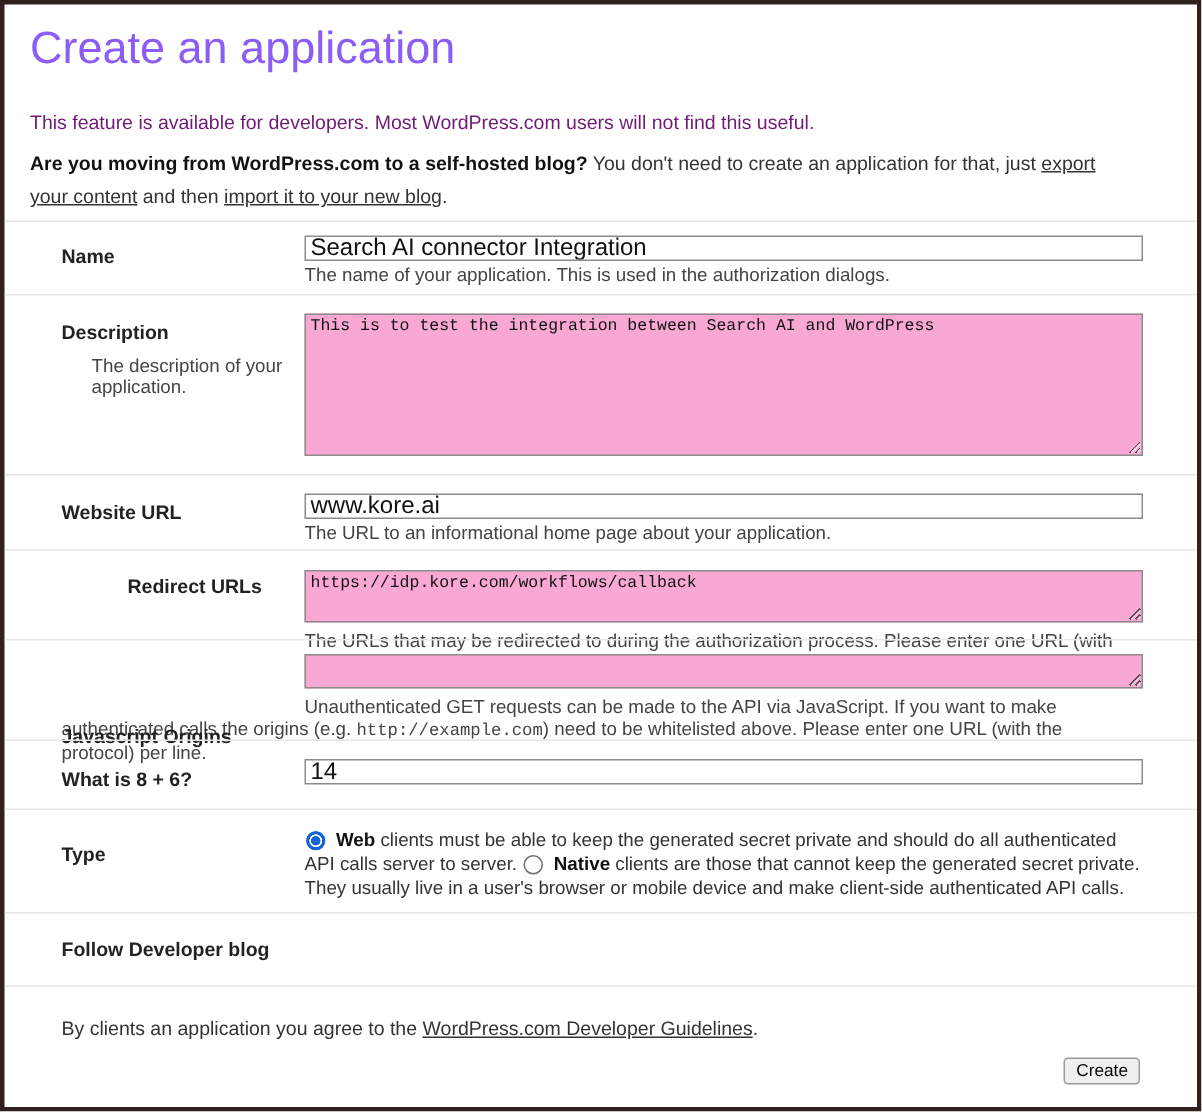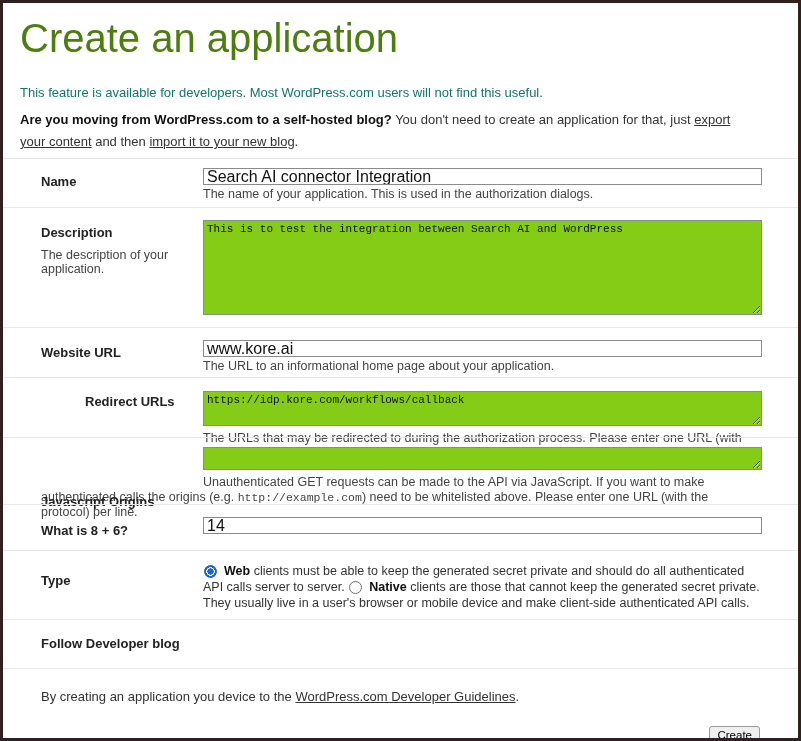--- a/index.html
+++ b/index.html
@@ -11,57 +11,57 @@
     border:3px solid #30211f;
     background:#fff;
     overflow:hidden;
     position:relative;
   }
 
   a { color:#333; text-decoration:underline; cursor:pointer; }
 
   h1.page-title {
     margin:0; padding:13px 17px 0;
-    font-size:40px; font-weight:400; color:#4d7c0f;
+    font-size:30px; font-weight:400; color:#8b5cf6;
     letter-spacing:0;
   }
 
-  .intro { margin:24px 17px 0; color:#0f766e; }
+  .intro { margin:24px 17px 0; color:#701a75; }
   .moving { margin:9px 42px 3px 17px; line-height:22px; color:#333; }
   .moving strong { color:#111; }
 
   .form { margin-top:5px; }
 
   .row {
     position:relative;
     border-top:1px solid #e8e8e8;
   }
   .row:last-child { border-bottom:1px solid #e8e8e8; }
 
   .row-label {
     position:absolute; left:38px; width:152px;
     font-weight:bold; color:#222; font-size:13px;
   }
-  .row-sublabel { font-weight:normal; color:#444; margin-top:8px; font-size:12.5px; }
+  .row-sublabel { font-weight:normal; color:#444; margin-top:8px; font-size:12.5px;margin-left:20px; }
 
   .row-content { margin-left:200px; margin-right:36px; }
 
   .help { color:#444; font-size:12.5px; margin:2px 0 0; }
 
   input[type=text] {
     width:100%; height:17px;
     border:1px solid #8b8b8b; border-radius:0;
     font-family:"Liberation Sans", sans-serif; font-size:16px;
     padding:1px 3px; color:#111; background:#fff;
   }
   textarea {
     width:100%;
     border:1px solid #8b8b8b; border-radius:0;
     font-family:"Liberation Mono", monospace; font-size:11px;
-    padding:2px 3px; color:#111; background:#84cc16;
+    padding:2px 3px; color:#111; background:#f9a8d4;
     resize:both;
   }
 
   
   .row-name      { height:49px; }
   .row-name .row-label { top:15px; }
   .row-name .row-content { padding-top:9px; }
 
   .row-desc      { height:120px; }
   .row-desc .row-label { top:17px; }
@@ -115,21 +115,21 @@
   .row-follow .row-content { padding-top:15px; color:#333; font-size:12.8px; }
   input[type=checkbox] {
     -webkit-appearance:none; appearance:none;
     width:12px; height:12px; margin:0 5px 0 1px;
     border:1px solid #6d6d6d; border-radius:2px; background:#fff;
     vertical-align:-2px; cursor:pointer;
   }
 
   .footer { padding:20px 38px 0; }
   .footer p { margin:0; color:#333; }
-  .btn-row { text-align:right; margin-top:22px; }
+  .btn-row { text-align:right; margin-top:12px; }
   .create-btn {
     font-family:"Liberation Sans", sans-serif;
     font-size:11.5px; color:#000;
     background:#efefef;
     border:1px solid #999; border-radius:3px;
     padding:2px 7px; cursor:pointer;
   }
 </style>
 </head>
 <body>
@@ -209,19 +209,19 @@
       </div>
     </div>
 
     <div class="row row-follow">
       <div class="row-label">Follow Developer blog</div>
     </div>
 
   </div>
 
   <div class="footer">
-    <p><span>By creating an application you device to the </span><a>WordPress.com Developer Guidelines</a><span>.</span></p>
+    <p><span>By clients an application you agree to the </span><a>WordPress.com Developer Guidelines</a><span>.</span></p>
     <div class="btn-row">
       <button class="create-btn">Create</button>
     </div>
   </div>
 
 </div>
 
 </body></html>

